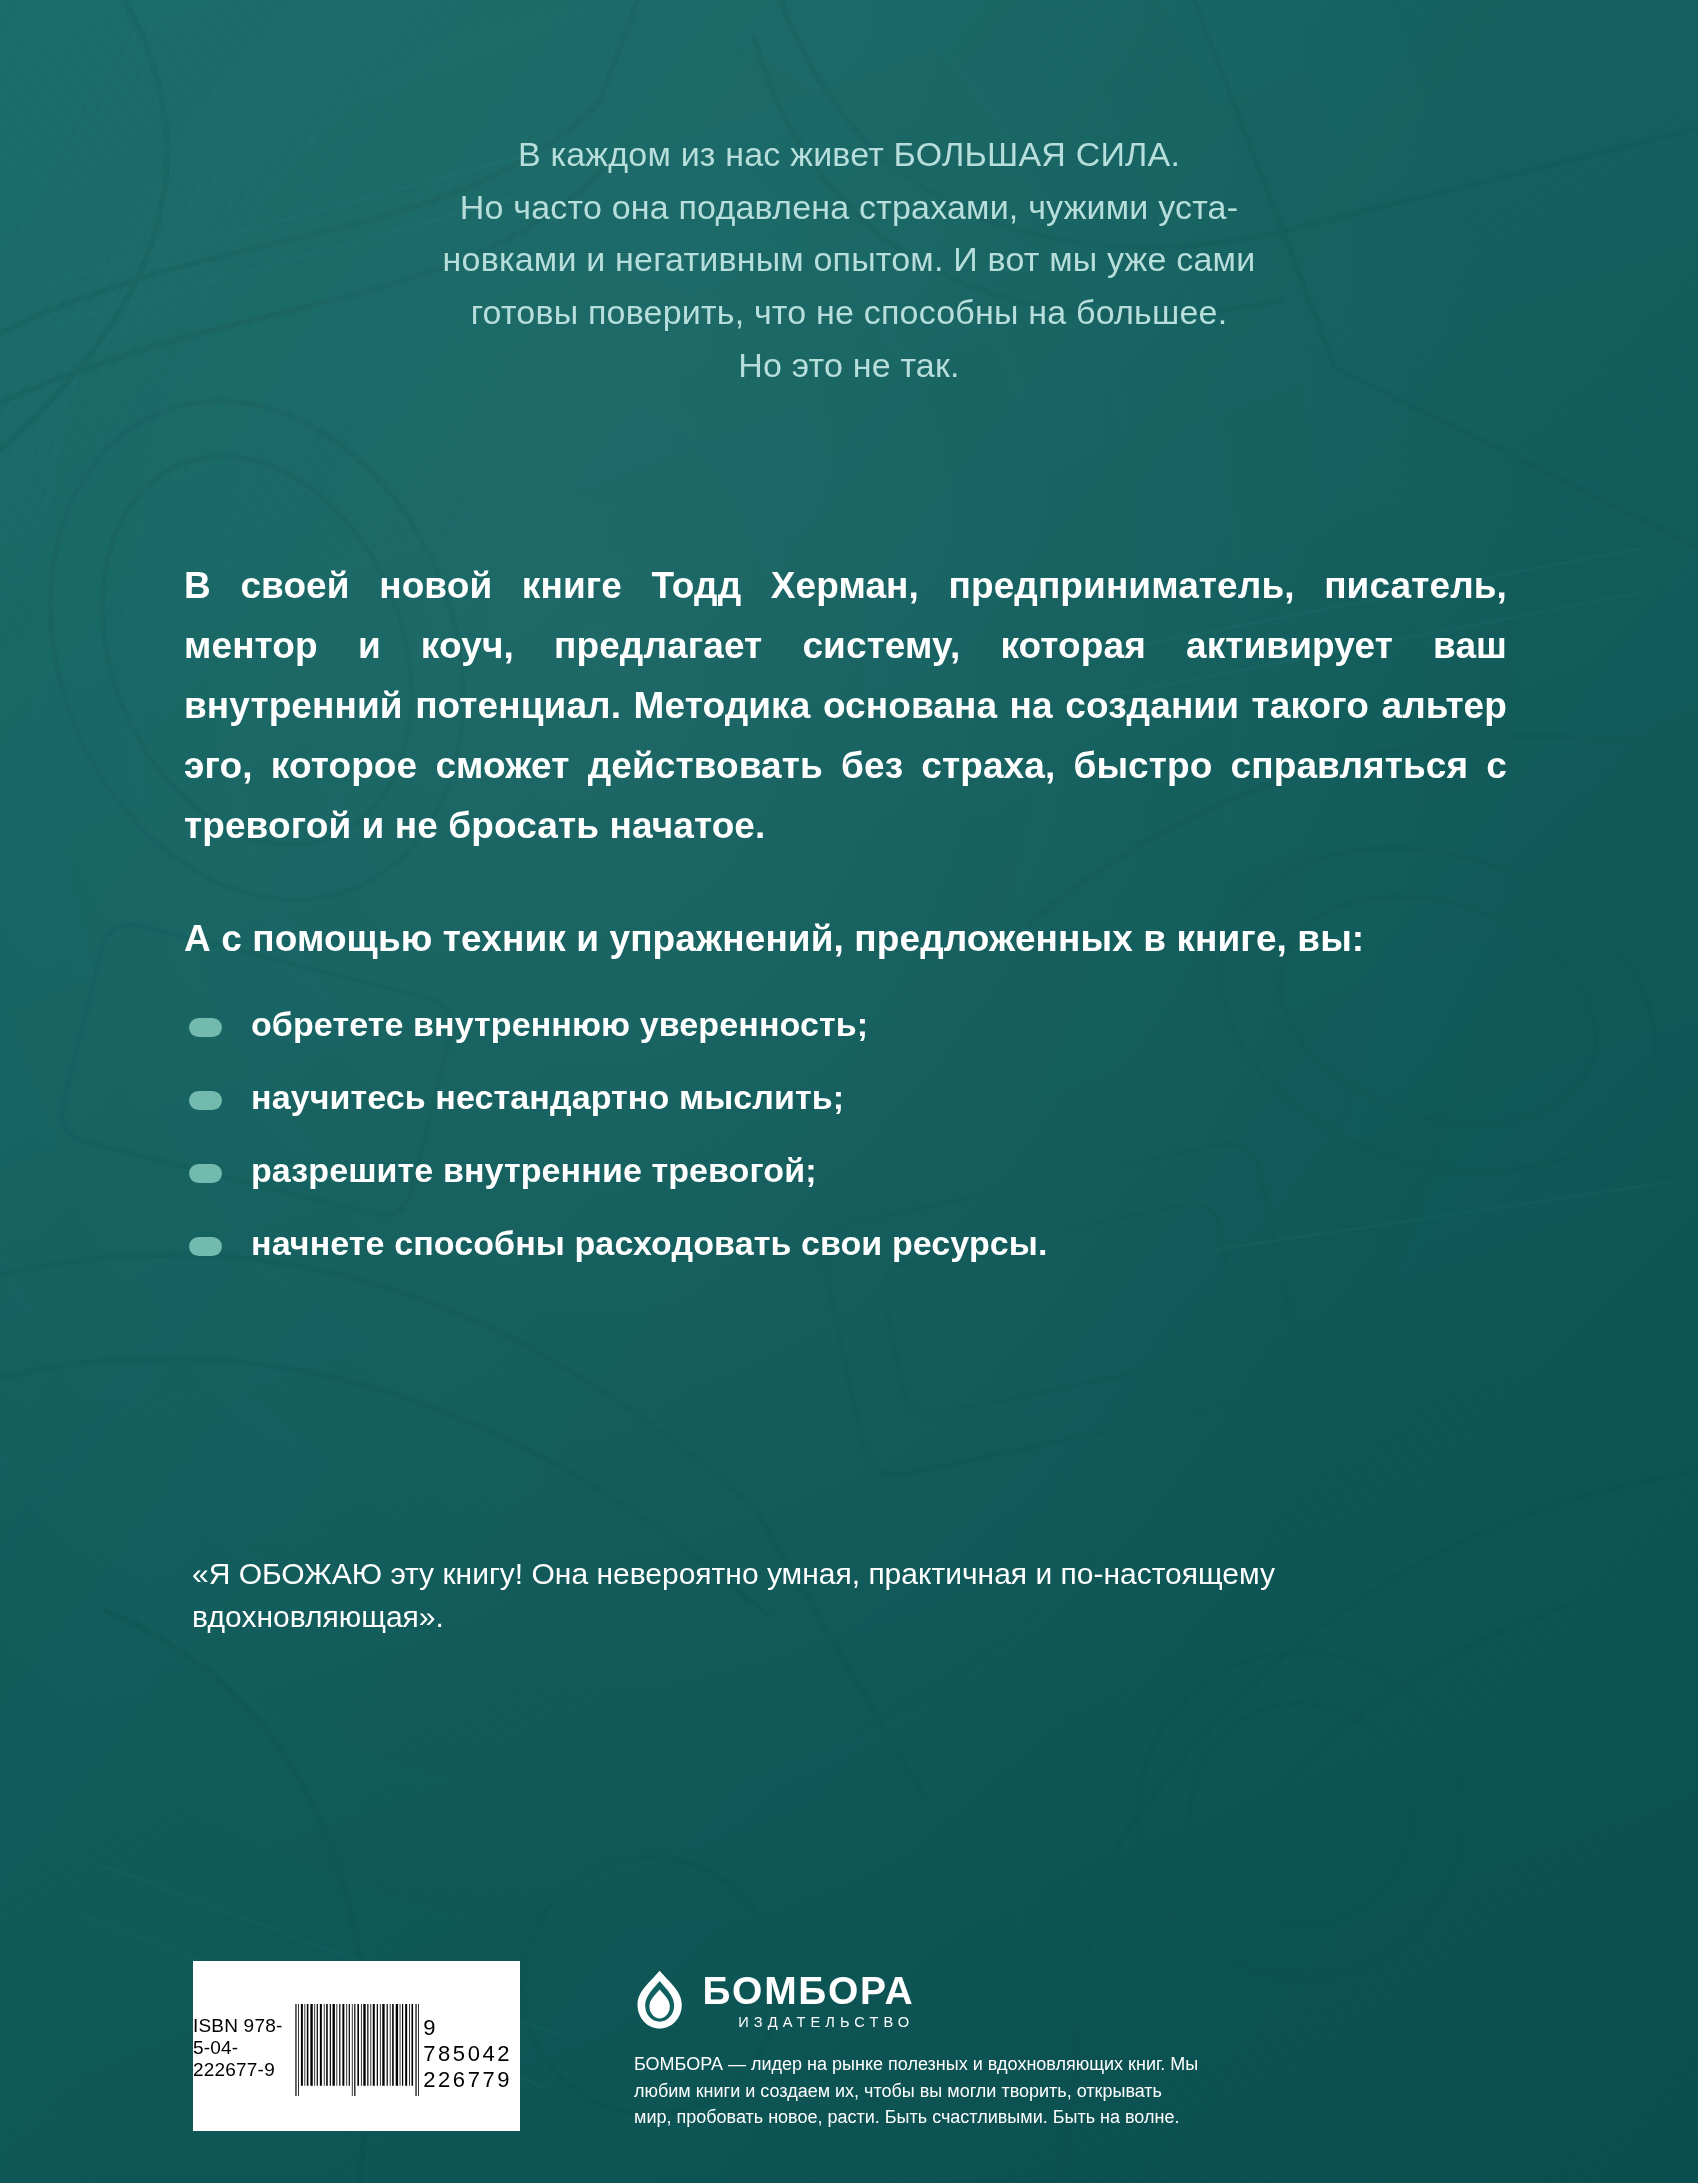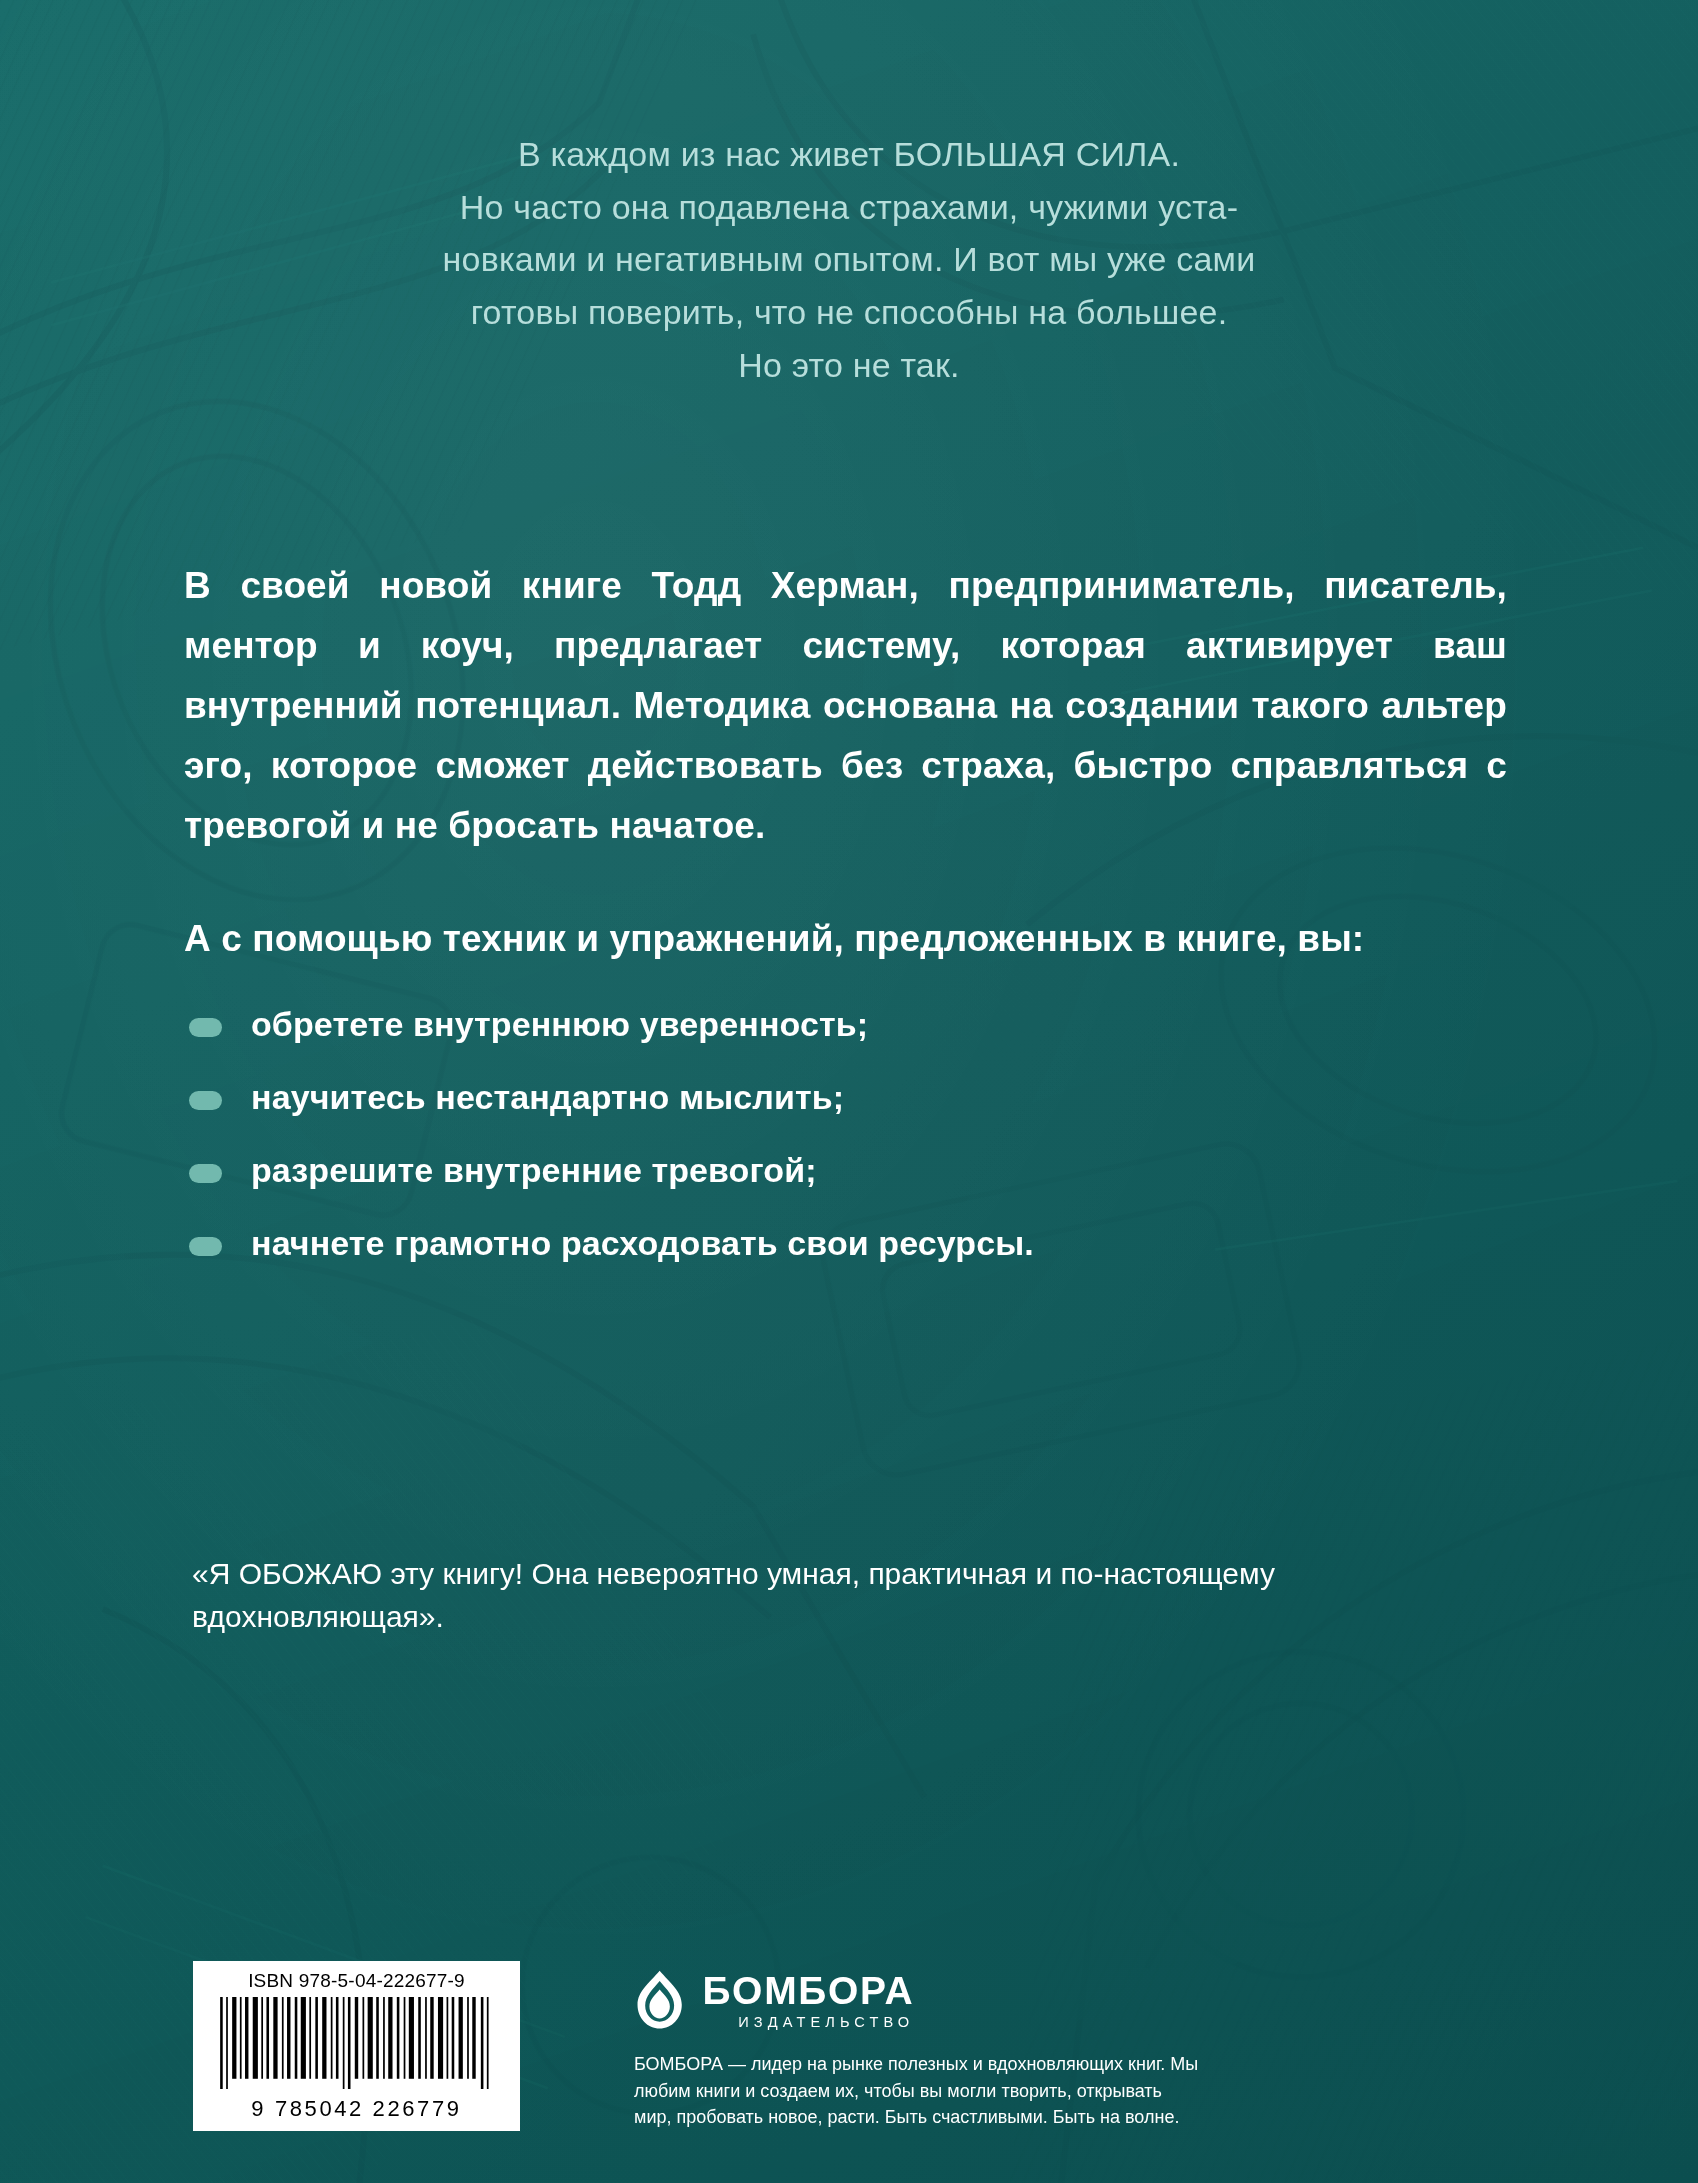--- a/index.html
+++ b/index.html
@@ -142,21 +142,21 @@
   }
 
   .isbn-box {
     position: absolute;
     left: 193px;
     bottom: 53px;
     width: 327px;
     height: 170px;
     background: #ffffff;
     display: flex;
-    flex-direction: column;
+    flex-direction: row;
     align-items: center;
     justify-content: flex-start;
     padding-top: 8.6px;
     box-sizing: border-box;
   }
   .isbn-text {
     color: #000000;
     font-size: 19px;
     font-family: "Liberation Sans", sans-serif;
     letter-spacing: 0.2px;
@@ -303,21 +303,21 @@
         <li>
           <span class="bullet"></span>
           <span>научитесь нестандартно мыслить;</span>
         </li>
         <li>
           <span class="bullet"></span>
           <span>разрешите внутренние тревогой;</span>
         </li>
         <li>
           <span class="bullet"></span>
-          <span>начнете грамотно расходовать свои ресурсы.</span>
+          <span>начнете способны расходовать свои ресурсы.</span>
         </li>
       </ul>
     </div>
 
     <div class="quote-block">
       <p class="quote-text">«Я ОБОЖАЮ эту книгу! Она невероятно умная, практичная и по-настоящему вдохновляющая».</p>
     </div>
 
     <div class="footer">
 

